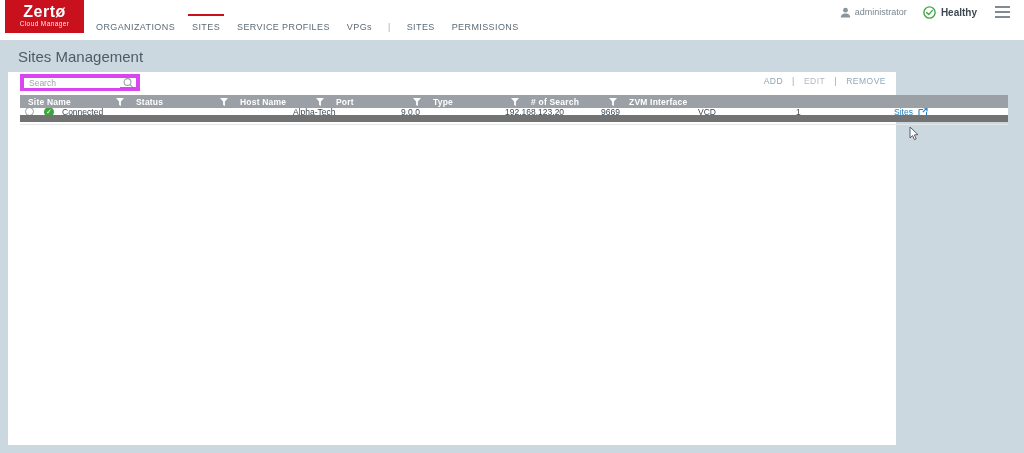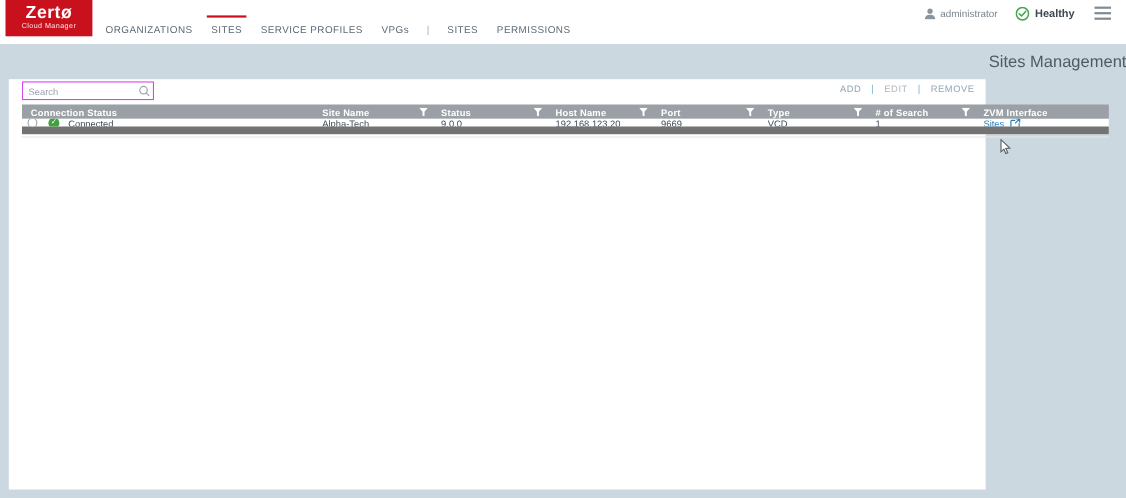--- a/index.html
+++ b/index.html
@@ -22,27 +22,27 @@
   .nav-sep { color:#9fb0ba; font-size:9px; }
 
   .top-right { position:absolute; right:12px; top:4px; height:16px; display:flex; align-items:center; gap:16px; }
   .user { display:flex; align-items:center; gap:4px; font-size:9px; color:#7b868f; }
   .health { display:flex; align-items:center; gap:5px; font-size:10px; color:#3d4852; font-weight:bold; }
   .hamburger { display:flex; flex-direction:column; gap:3px; cursor:pointer; padding:2px; }
   .hamburger div { width:15px; height:2px; background:#7f8a93; }
 
   
   .titleband { position:absolute; left:0; top:40px; width:1024px; height:32px; background:#ccd8e0; }
-  .titleband h1 { font-size:15px; font-weight:400; color:#4e5b66; padding:8px 0 0 18px;text-align:right; }
+  .titleband h1 { font-size:15px; font-weight:400; color:#4e5b66; padding:8px 0 0 18px; }
 
   
   .panel { position:absolute; left:8px; right:8px; top:72px; bottom:8px; background:#ffffff; }
 
   .search-wrap { position:absolute; left:12px; top:2px; width:120px; height:17px;
-                 border:1px solid #d946ef; background:#fff; display:flex; align-items:center; }
+                 border:4px solid #d946ef; background:#fff; display:flex; align-items:center; }
   .search-wrap input { border:none; outline:none; flex:1; font-size:8.5px; padding:0 2px 0 5px;
                  font-family:"Liberation Sans", sans-serif; color:#444; min-width:0; }
   .search-wrap input::placeholder { color:#9aa3ab; }
   .search-icon { flex:0 0 16px; height:14px; }
 
   .actions { position:absolute; right:10px; top:4px; display:flex; align-items:center; gap:9px;
              font-size:8.5px; letter-spacing:0.5px; }
   .action-btn { cursor:pointer; }
   .action-btn.add { color:#8fa3b0; }
   .action-btn.edit { color:#aeb9c1; }
@@ -132,23 +132,20 @@
     <div class="actions">
       <span class="action-btn add">ADD</span>
       <span class="action-sep">|</span>
       <span class="action-btn edit">EDIT</span>
       <span class="action-sep">|</span>
       <span class="action-btn remove">REMOVE</span>
     </div>
 
     <div class="table">
       <div class="thead">
-        <div class="th c0">
-          <span>Connection Status</span>
-        </div>
         <div class="th c1">
           <span>Site Name</span>
           <svg class="funnel" width="8" height="8" viewBox="0 0 8 8">
               <path d="M0 0 H8 L4.9 3.6 V8 L3.1 7 V3.6 Z" fill="#ffffff"></path>
             </svg>
         </div>
         <div class="th c2">
           <span>Status</span>
           <svg class="funnel" width="8" height="8" viewBox="0 0 8 8">
               <path d="M0 0 H8 L4.9 3.6 V8 L3.1 7 V3.6 Z" fill="#ffffff"></path>

